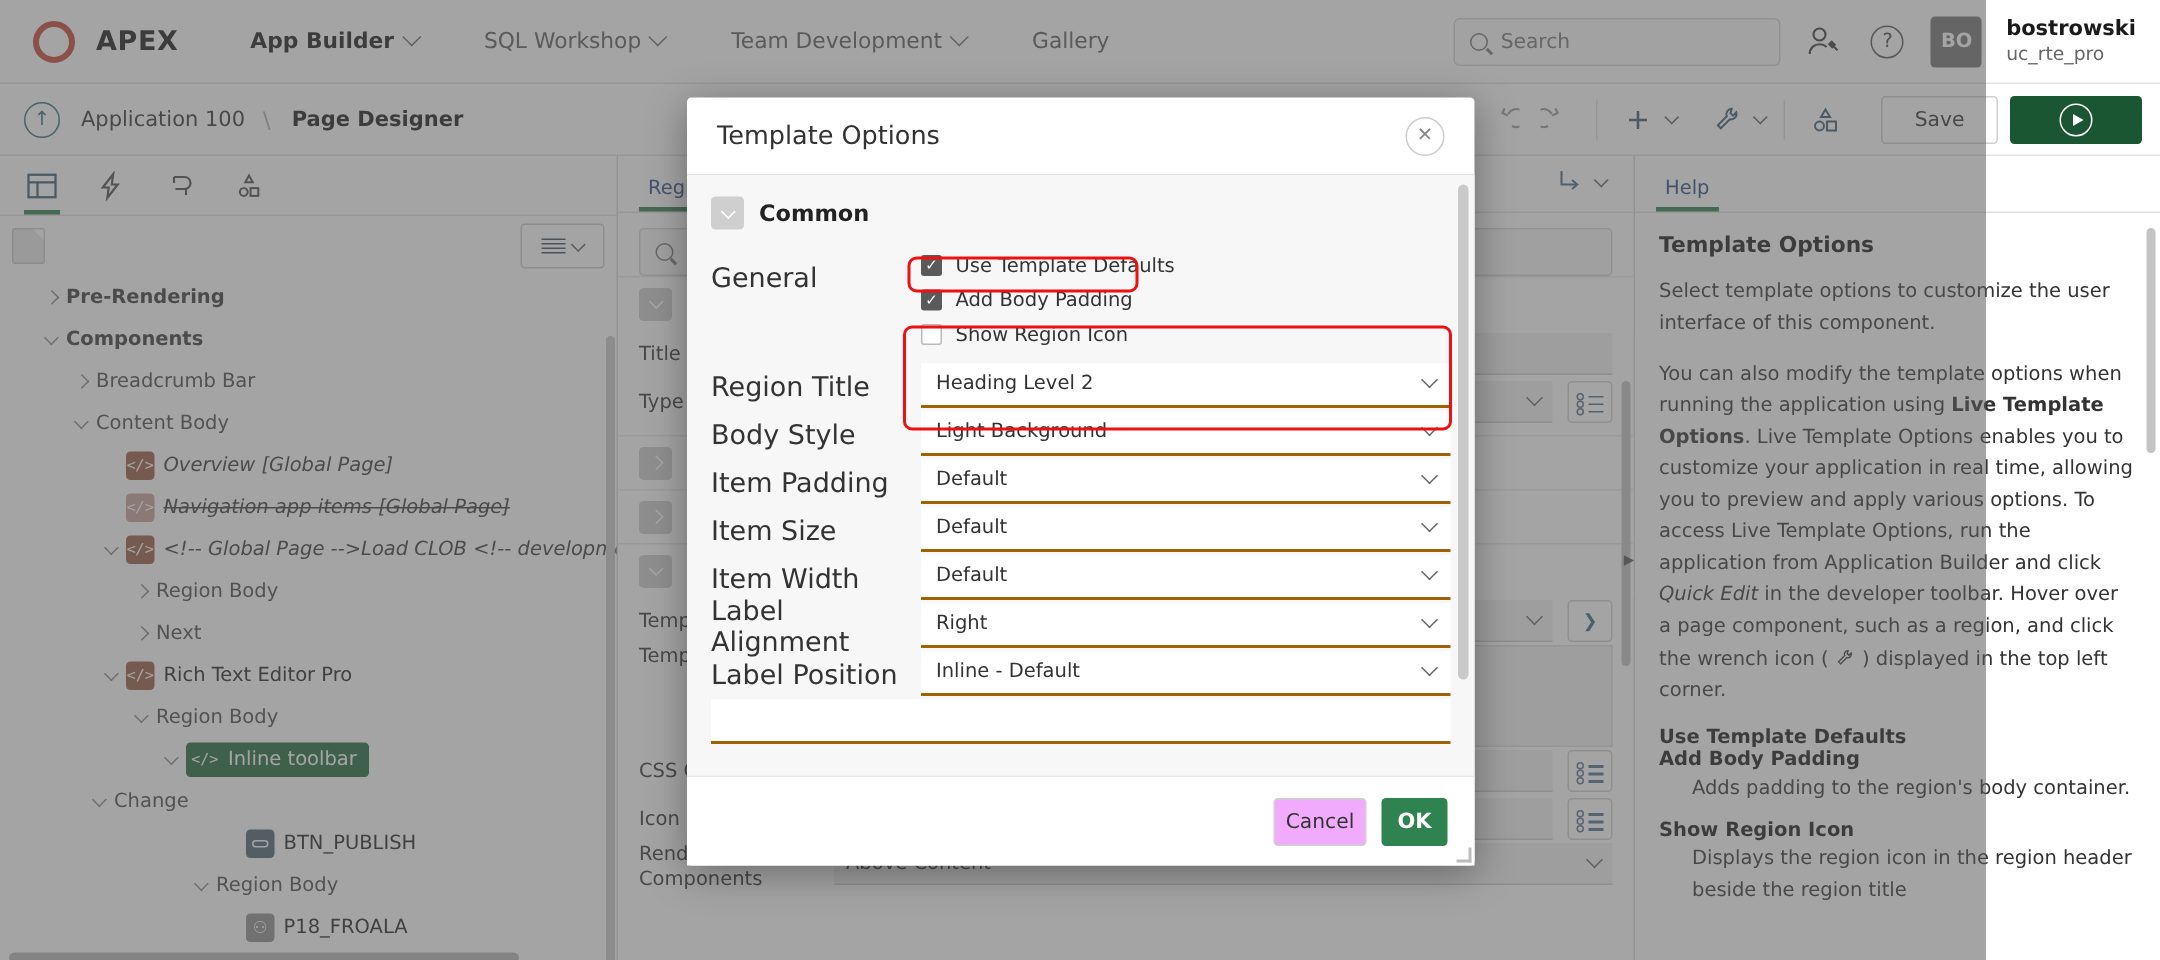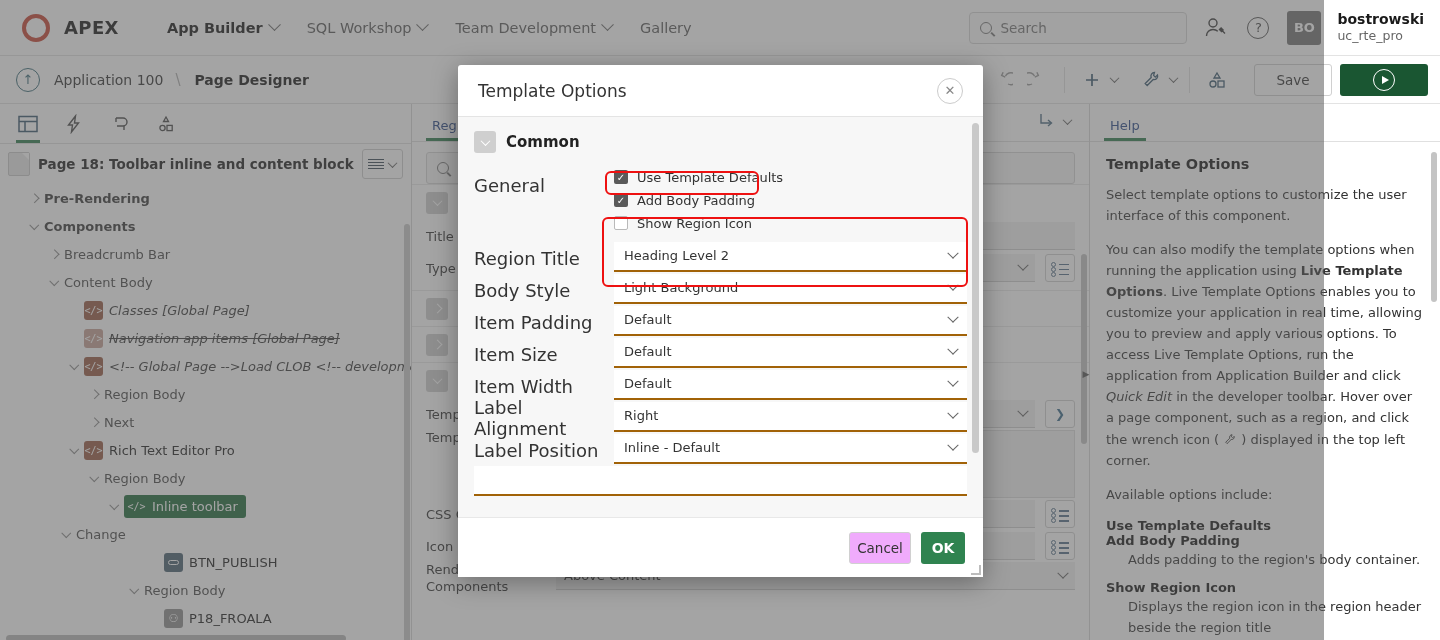--- a/index.html
+++ b/index.html
@@ -24,21 +24,21 @@
   .topnav {
     position: absolute; top: 0; left: 0; width: 1440px; height: 56px;
     background: #fff; border-bottom: 1px solid #e3e3e3;
     display: flex; align-items: center; padding: 0 16px;
   }
   .logo-ring {
     width: 28px; height: 28px; border: 4px solid #c74634; border-radius: 50%;
     margin-left: 6px;
   }
   .brand { font-size: 18px; font-weight: bold; color: #1a1a1a; margin-left: 14px; letter-spacing: .4px; }
-  .navitems { display: flex; align-items: center; margin-left: 34px; gap: 0; }
+  .navitems { display: flex; align-items: center; margin-left: 34px; gap: 16px; }
   .navitem {
     display: flex; align-items: center; gap: 7px;
     padding: 8px 14px; font-size: 14.5px; color: #5b5b5b; cursor: pointer;
     white-space: nowrap;
   }
   .navitem.active { color: #1a1a1a; font-weight: bold; }
   .chev { display: inline-block; width: 9px; height: 9px;
     border-right: 1.6px solid #6b6b6b; border-bottom: 1.6px solid #6b6b6b;
     transform: rotate(45deg) translate(-2px,-2px); }
   .nav-right { margin-left: auto; display: flex; align-items: center; gap: 16px; }
@@ -366,21 +366,20 @@
           <svg width="20" height="20" viewBox="0 0 20 20">
             <path d="M10 3l2.5 4.5h-5z" fill="none" stroke="#4a4a4a" stroke-width="1.3"></path>
             <circle cx="6.5" cy="14" r="2.6" fill="none" stroke="#4a4a4a" stroke-width="1.3"></circle>
             <rect x="11" y="11.4" width="5.2" height="5.2" fill="none" stroke="#4a4a4a" stroke-width="1.3"></rect>
           </svg>
         </div>
       </div>
 
       <div class="pagerow">
         <div class="docicon"></div>
-        <div class="pagetitle">Page 18: Toolbar inline and content block</div>
         <div class="menubtn">
           <div class="hamb">
               <i></i>
               <i></i>
               <i></i>
               <i></i>
             </div>
           <span class="smallchev"></span>
         </div>
       </div>
@@ -416,21 +415,21 @@
                 <span class="c down"></span>
               </span>
               <span class="" style="display: flex; align-items: center;">
                 <span class="lbl">Content Body</span>
               </span>
             </div>
             <div class="trow italic" style="padding-left: 64px;">
               <span class="tw"></span>
               <span class="" style="display: flex; align-items: center;">
                 <span class="codeic">&lt;/&gt;</span>
-                <span class="lbl">Classes [Global Page]</span>
+                <span class="lbl">Overview [Global Page]</span>
               </span>
             </div>
             <div class="trow strike italic" style="padding-left: 64px;">
               <span class="tw"></span>
               <span class="" style="display: flex; align-items: center;">
                 <span class="codeic pale">&lt;/&gt;</span>
                 <span class="lbl">Navigation app items [Global Page]</span>
               </span>
             </div>
             <div class="trow italic" style="padding-left: 64px;">
@@ -633,21 +632,20 @@
         <div class="rp-tab active">Help</div>
       </div>
       <div class="rp-body">
         <div class="rp-h">Template Options</div>
         <div class="rp-p">Select template options to customize the user interface of this component.</div>
         <div class="rp-p">
           <span>You can also modify the template options when running the application using </span><b>Live Template Options</b><span>. Live Template Options enables you to customize your application in real time, allowing you to preview and apply various options. To access Live Template Options, run the application from Application Builder and click </span><i>Quick Edit</i><span> in the developer toolbar. Hover over a page component, such as a region, and click the wrench icon ( </span><svg width="14" height="13" viewBox="0 0 19 19" style="display:inline-block;vertical-align:-2px;">
               <path d="M12.5 2.5a3.6 3.6 0 00-3.3 5l-6 6 2 2 6-6a3.6 3.6 0 004.3-4.6l-2.2 2.2-1.7-1.7z" fill="none" stroke="#333" stroke-width="1.3"></path>
           </svg><span> ) displayed in the top left corner.</span>
         </div>
-        <div class="rp-p">Available options include:</div>
         <div class="rp-term tight">Use Template Defaults</div>
         <div class="rp-term tight">Add Body Padding</div>
         <div class="rp-def">Adds padding to the region's body container.</div>
         <div class="rp-term">Show Region Icon</div>
         <div class="rp-def">Displays the region icon in the region header beside the region title</div>
 
       </div>
       <div class="rp-scroll"></div>
     </div>
 

